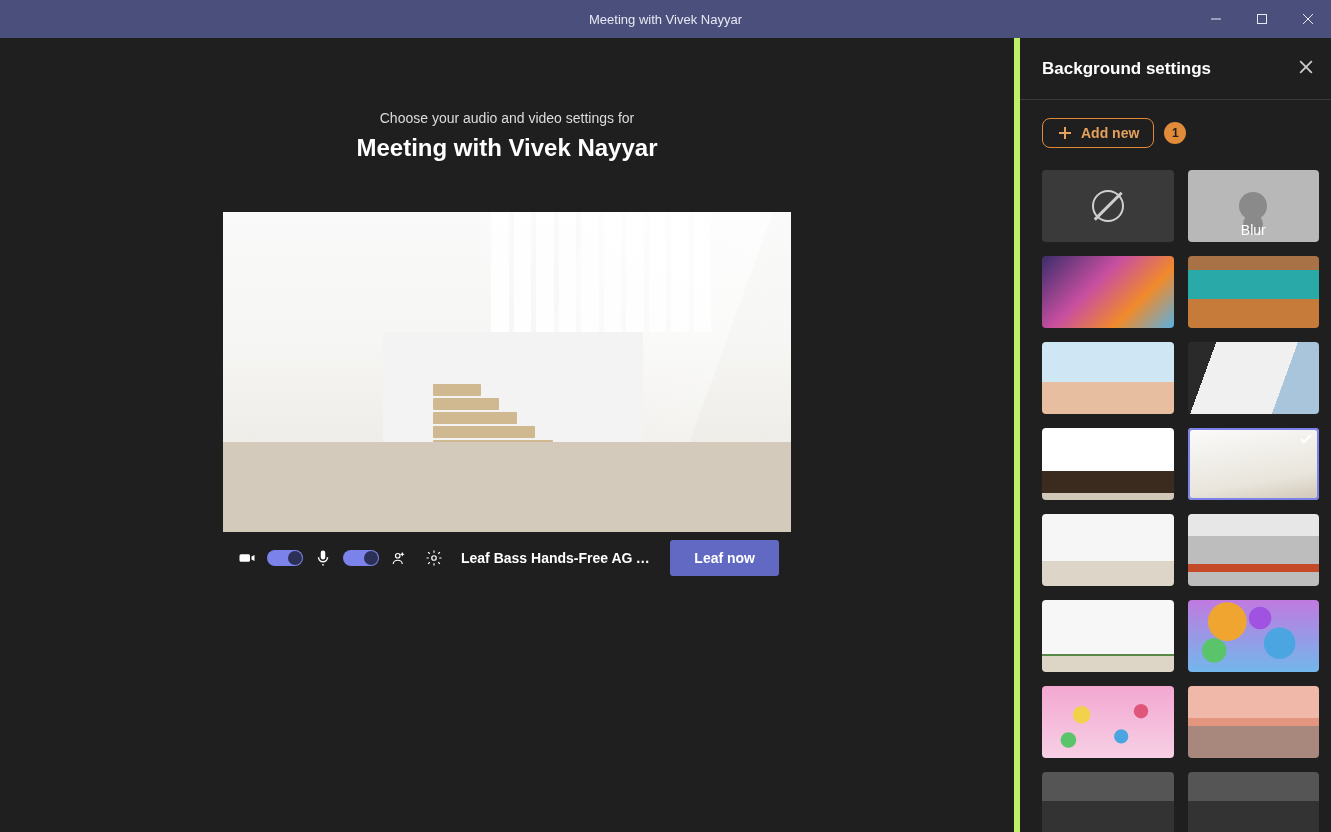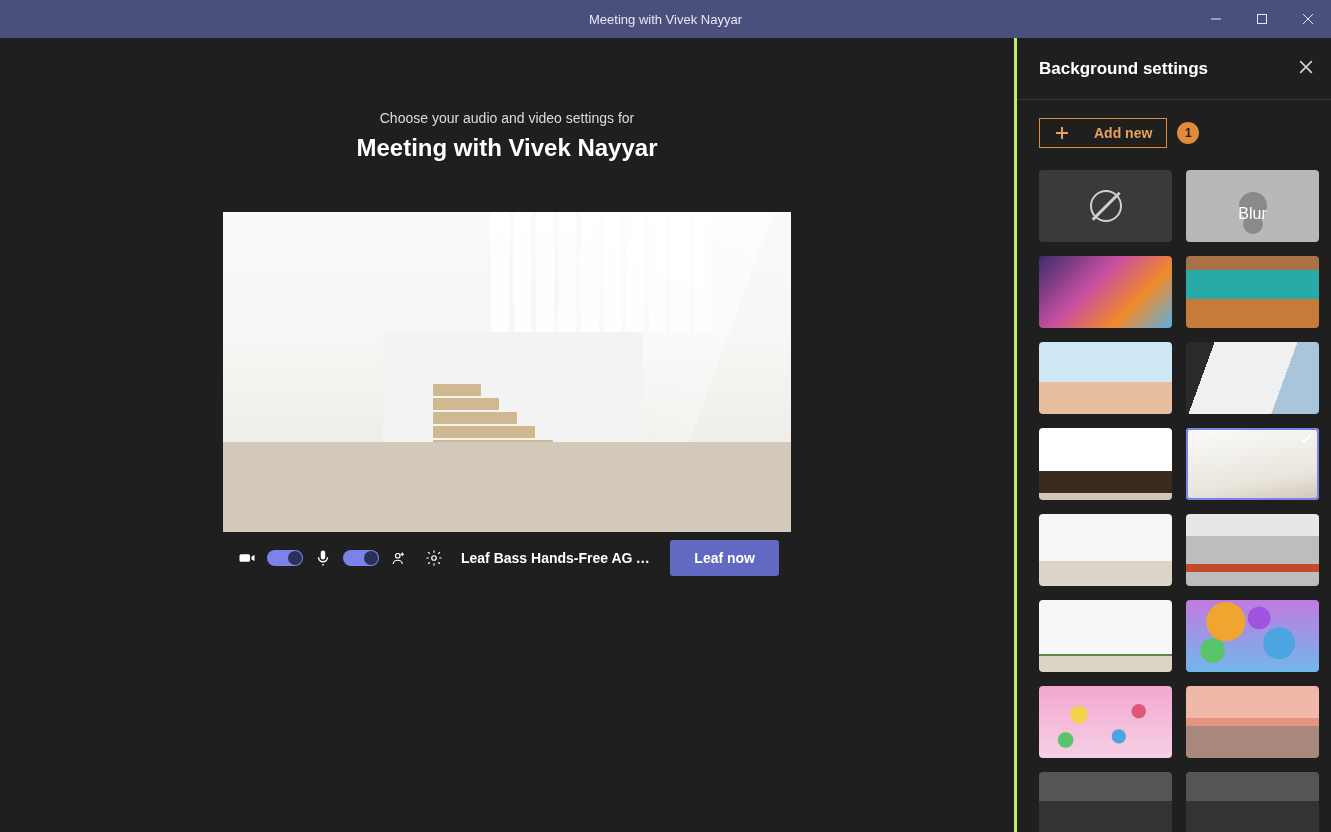--- a/index.html
+++ b/index.html
@@ -62,60 +62,60 @@
 .fx-btn, .gear-btn { width:26px; height:26px; display:flex; align-items:center; justify-content:center; cursor:pointer;}
 .fx-btn svg, .gear-btn svg { width:18px; height:18px; stroke:#ffffff; fill:none; stroke-width:1.6;}
 .device-name { flex:1; font-size:14px; font-weight:600; color:#fff; white-space:nowrap; overflow:hidden; text-overflow:ellipsis; padding:0 6px; }
 .join-btn {
   background:#6169c2; color:#ffffff; border:none;
   padding: 0 24px; height:36px; border-radius:3px;
   font-size:14px; font-weight:600; cursor:pointer;
 }
 
 .panel {
-  width: 317px; border-left:3px solid #bef264;
+  width: 317px; border-left:6px solid #bef264;
   display:flex; flex-direction:column; background:#1f1f1f;
 }
 .panel-header {
   height:62px; border-bottom:1px solid #3a3a3a;
   display:flex; align-items:center; justify-content:space-between;
   padding: 0 18px 0 22px;
 }
 .panel-title { font-size:17px; font-weight:600; }
 .panel-close { cursor:pointer; color:#cfcfcf; }
 .panel-close svg { width:14px; height:14px; }
 .panel-body { flex:1; overflow-y:auto; padding: 18px 12px 18px 22px; }
 .panel-body::-webkit-scrollbar { width:10px; }
 .panel-body::-webkit-scrollbar-thumb { background:#4a4a4a; border-radius:5px; }
 .panel-body::-webkit-scrollbar-track { background:#1f1f1f; }
 .add-row { display:flex; align-items:center; gap:10px; margin-bottom:22px; }
 .add-btn {
-  display:flex; align-items:center; gap:24px;
+  display:flex; align-items:center; gap:8px;
   border:1.5px solid #e08a3a; color:#e6a25c;
-  border-radius:0; padding:6px 14px; cursor:pointer;
+  border-radius:8px; padding:6px 14px; cursor:pointer;
   font-size:14px; font-weight:600;
 }
 .add-btn svg { width:16px; height:16px; stroke:#e6a25c; stroke-width:2; }
 .badge {
   width:22px; height:22px; border-radius:50%;
   background:#e08a3a; color:#1f1f1f;
   display:flex; align-items:center; justify-content:center;
   font-size:12px; font-weight:700;
 }
 .bg-grid {
   display:grid; grid-template-columns: 1fr 1fr; gap:14px;
 }
 .bg-opt {
   height:72px; border-radius:4px; position:relative;
   cursor:pointer; overflow:hidden; background:#3a3a3a;
   display:flex; align-items:center; justify-content:center;
 }
 .bg-opt.selected { outline:2px solid #7b83eb; outline-offset:-2px; }
 .bg-opt .check { position:absolute; top:4px; right:6px; color:#fff; }
-.bg-opt .lbl { position:absolute; bottom:19px; width:100%; text-align:center; font-size:16px; color:#fff; }
+.bg-opt .lbl { position:absolute; bottom:4px; width:100%; text-align:center; font-size:14px; color:#fff; }
 .none-icon { width:32px; height:32px; border:2.5px solid #cfcfcf; border-radius:50%; position:relative; }
 .none-icon::after { content:""; position:absolute; width:2.5px; height:38px; background:#cfcfcf; left:50%; top:50%; transform:translate(-50%,-50%) rotate(45deg); }
 .blur-bg { background:#b8b8b8; display:flex; align-items:center; justify-content:center; }
 .blur-avatar { width:28px; height:28px; border-radius:50%; background:#8a8a8a; box-shadow: 0 18px 0 -4px #8a8a8a;}
 
 .t2{background:linear-gradient(135deg,#3b2d6b,#c94fa0 40%,#f08a2b 70%,#5ab0e2);}
 .t3{background:linear-gradient(#a87246 20%,#2aa9a9 20% 60%,#c77b3b 60%);}
 .t4{background:linear-gradient(#cfe7f5 55%,#e7bfa0 55%);}
 .t5{background:linear-gradient(110deg,#2a2a2a 18%,#f0f0f0 18% 70%,#a8c5dc 70%);}
 .t6{background:linear-gradient(#ffffff 60%,#3b2a1e 60% 90%,#d0c7b8 90%);}

